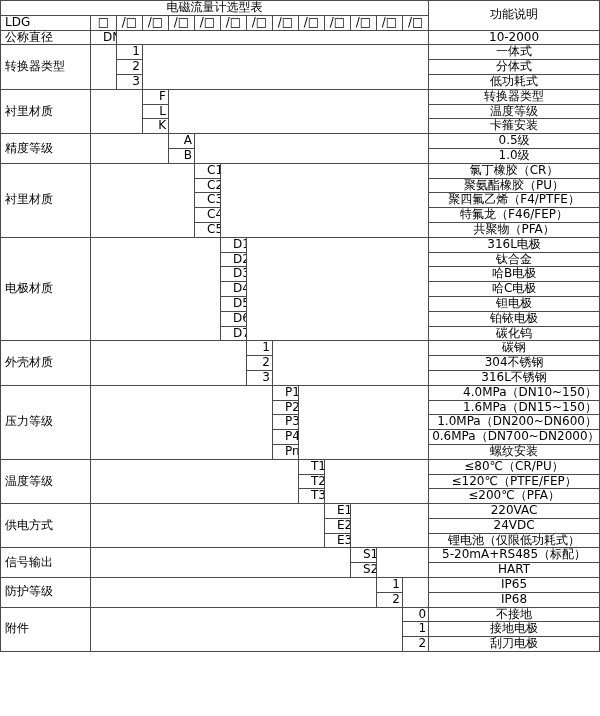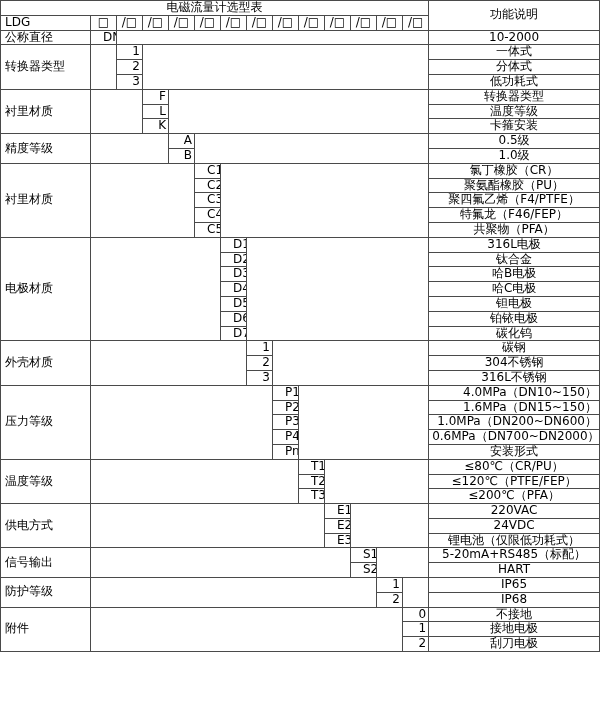--- a/index.html
+++ b/index.html
@@ -200,21 +200,21 @@
     <tr>
       <td class="code">P3</td>
       <td class="desc left">1.0MPa（DN200~DN600）</td>
     </tr>
     <tr>
       <td class="code">P4</td>
       <td class="desc left">0.6MPa（DN700~DN2000）</td>
     </tr>
     <tr>
       <td class="code">Pn</td>
-      <td class="desc">安装形式</td>
+      <td class="desc">螺纹安装</td>
     </tr>
 
     <tr>
       <td class="label" rowspan="3">温度等级</td>
       <td rowspan="3" colspan="8"></td>
       <td class="code">T1</td>
       <td rowspan="3" colspan="4"></td>
       <td class="desc">≤80℃（CR/PU）</td>
     </tr>
     <tr>

